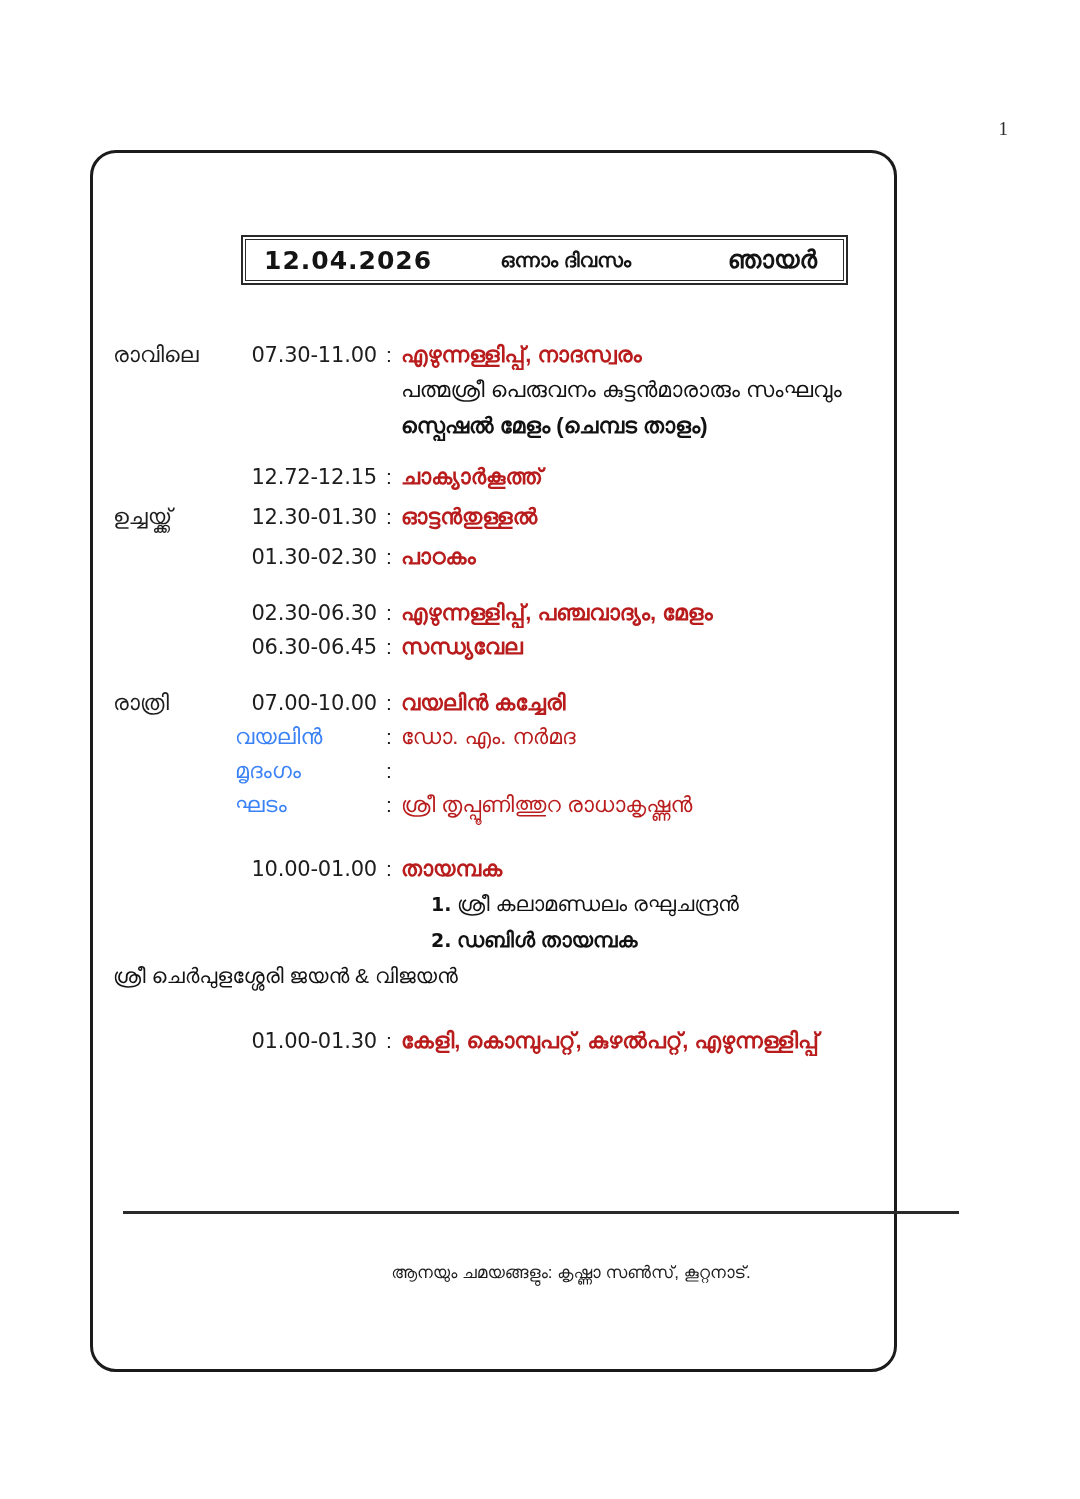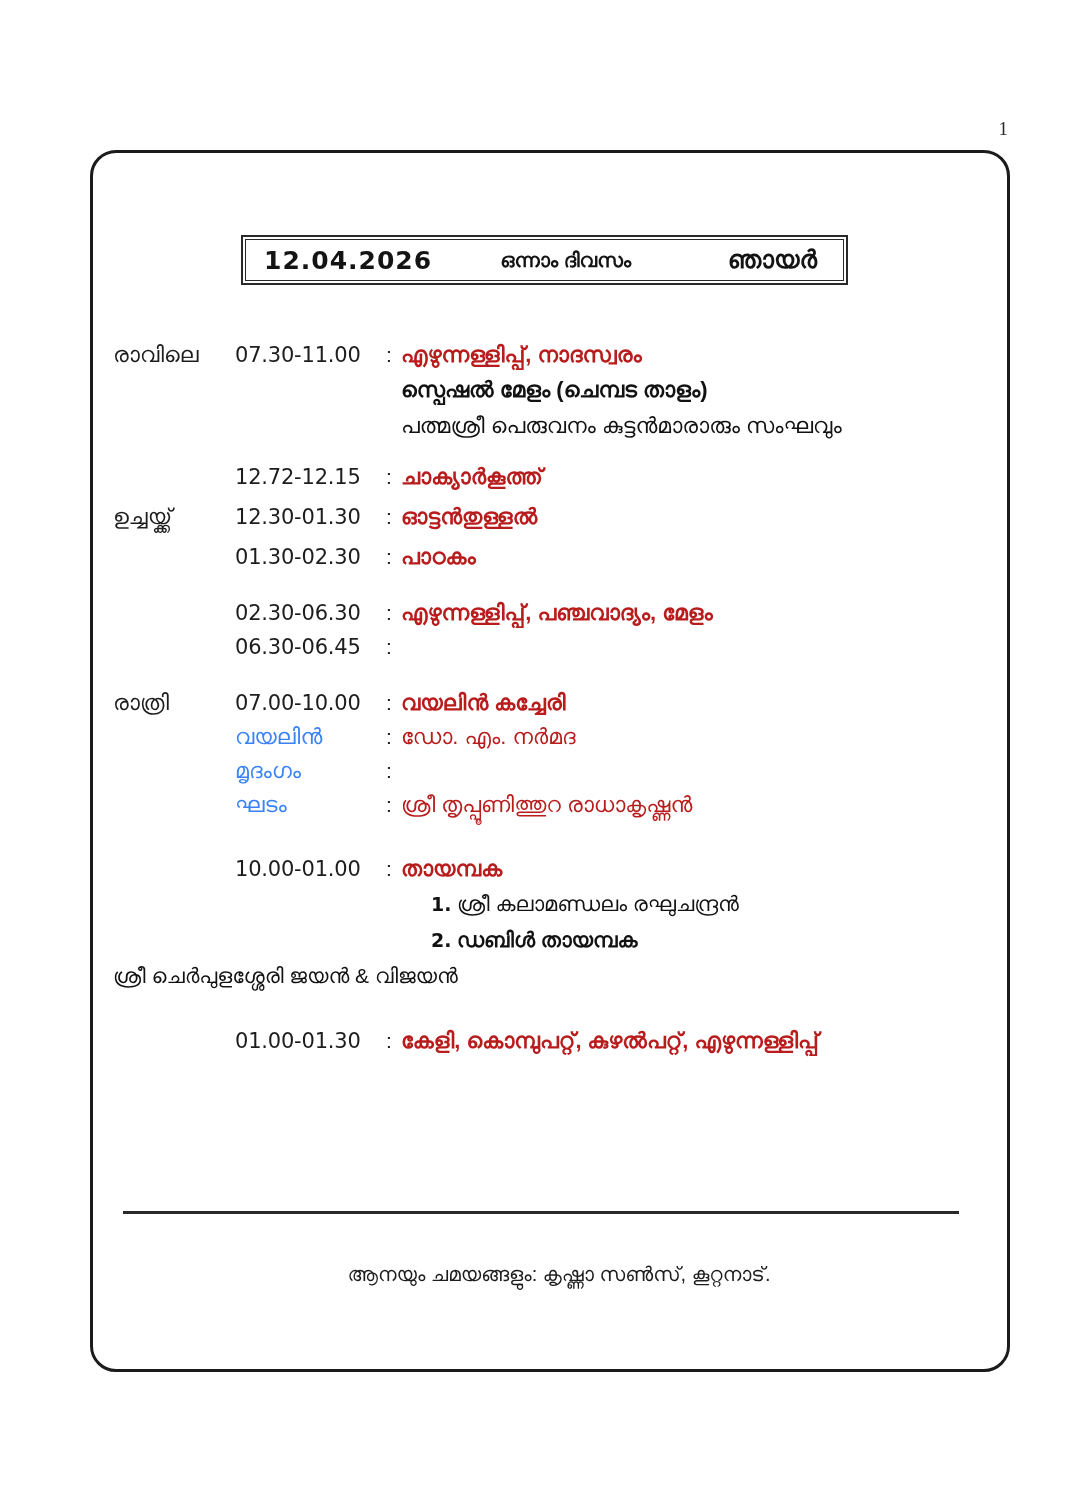--- a/index.html
+++ b/index.html
@@ -23,21 +23,21 @@
     font-size: 19px;
     font-family: "Liberation Serif", "DejaVu Serif", serif;
     color: #2b2b2b;
     letter-spacing: 0;
   }
 
   .card {
     position: absolute;
     left: 90px;
     top: 150px;
-    width: 920px;
+    width: 807px;
     height: 1222px;
     border: 3px solid #1b1b1b;
     border-radius: 26px;
     box-sizing: border-box;
     background: #ffffff;
   }
 
   .header-box {
     position: absolute;
     left: 148px;
@@ -102,21 +102,21 @@
     color: #1d1d1d;
   }
   .col-time {
     width: 142px;
     flex: 0 0 142px;
     font-size: 21px;
     line-height: 34px;
     font-family: "DejaVu Sans", sans-serif;
     letter-spacing: -0.2px;
     color: #1d1d1d;
-    text-align: left;
+    text-align: right;
   }
   .col-label {
     width: 142px;
     flex: 0 0 142px;
     font-size: 22px;
     line-height: 34px;
     color: #3b82f6;
     text-align: left;
   }
   .col-colon {
@@ -171,25 +171,25 @@
     position: absolute;
     left: 30px;
     top: 1058px;
     width: 836px;
     height: 0;
     border-top: 3px solid #2a2a2a;
   }
 
   .footer {
     position: absolute;
-    left: 4px;
+    left: 16px;
     top: 1110px;
     width: 900px;
     text-align: center;
-    font-size: 20px;
+    font-size: 17px;
     color: #1d1d1d;
     padding-left: 12px;
   }
 </style>
 </head>
 <body>
 
 <div class="page-number">1</div>
 
 <div class="card">
@@ -203,22 +203,22 @@
   </div>
 
   <div class="schedule">
 
     <div class="row tight">
       <div class="col-period">രാവിലെ</div>
       <div class="col-time">07.30-11.00</div>
       <div class="col-colon">:</div>
       <div class="col-event bold">എഴുന്നള്ളിപ്പ്, നാദസ്വരം</div>
     </div>
+    <div class="sub-line">പത്മശ്രീ പെരുവനം കുട്ടൻമാരാരും സംഘവും</div>
     <div class="sub-line bold">സ്പെഷൽ മേളം (ചെമ്പട താളം)</div>
-    <div class="sub-line">പത്മശ്രീ പെരുവനം കുട്ടൻമാരാരും സംഘവും</div>
 
     <div class="spacer-sm"></div>
 
     <div class="row">
       <div class="col-period"></div>
       <div class="col-time">12.72-12.15</div>
       <div class="col-colon">:</div>
       <div class="col-event bold">ചാക്യാർകൂത്ത്</div>
     </div>
 
@@ -242,20 +242,21 @@
       <div class="col-period"></div>
       <div class="col-time">02.30-06.30</div>
       <div class="col-colon">:</div>
       <div class="col-event bold">എഴുന്നള്ളിപ്പ്, പഞ്ചവാദ്യം, മേളം</div>
     </div>
 
     <div class="row">
       <div class="col-period"></div>
       <div class="col-time">06.30-06.45</div>
       <div class="col-colon">:</div>
+      <div class="col-event bold">സന്ധ്യവേല</div>
     </div>
 
     <div class="spacer-sm"></div>
 
     <div class="row tight">
       <div class="col-period">രാത്രി</div>
       <div class="col-time">07.00-10.00</div>
       <div class="col-colon">:</div>
       <div class="col-event bold">വയലിൻ കച്ചേരി</div>
     </div>

